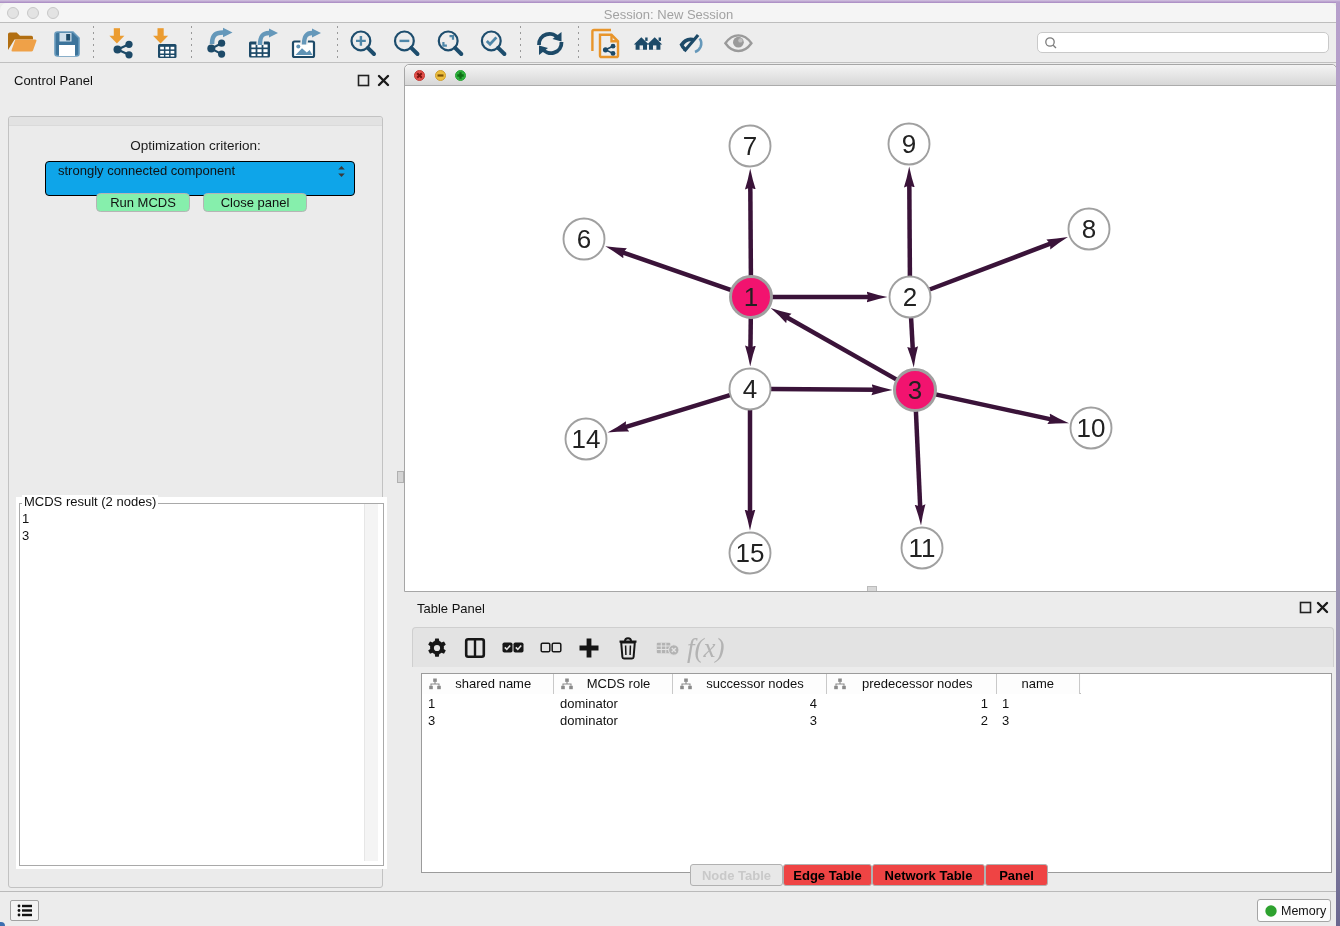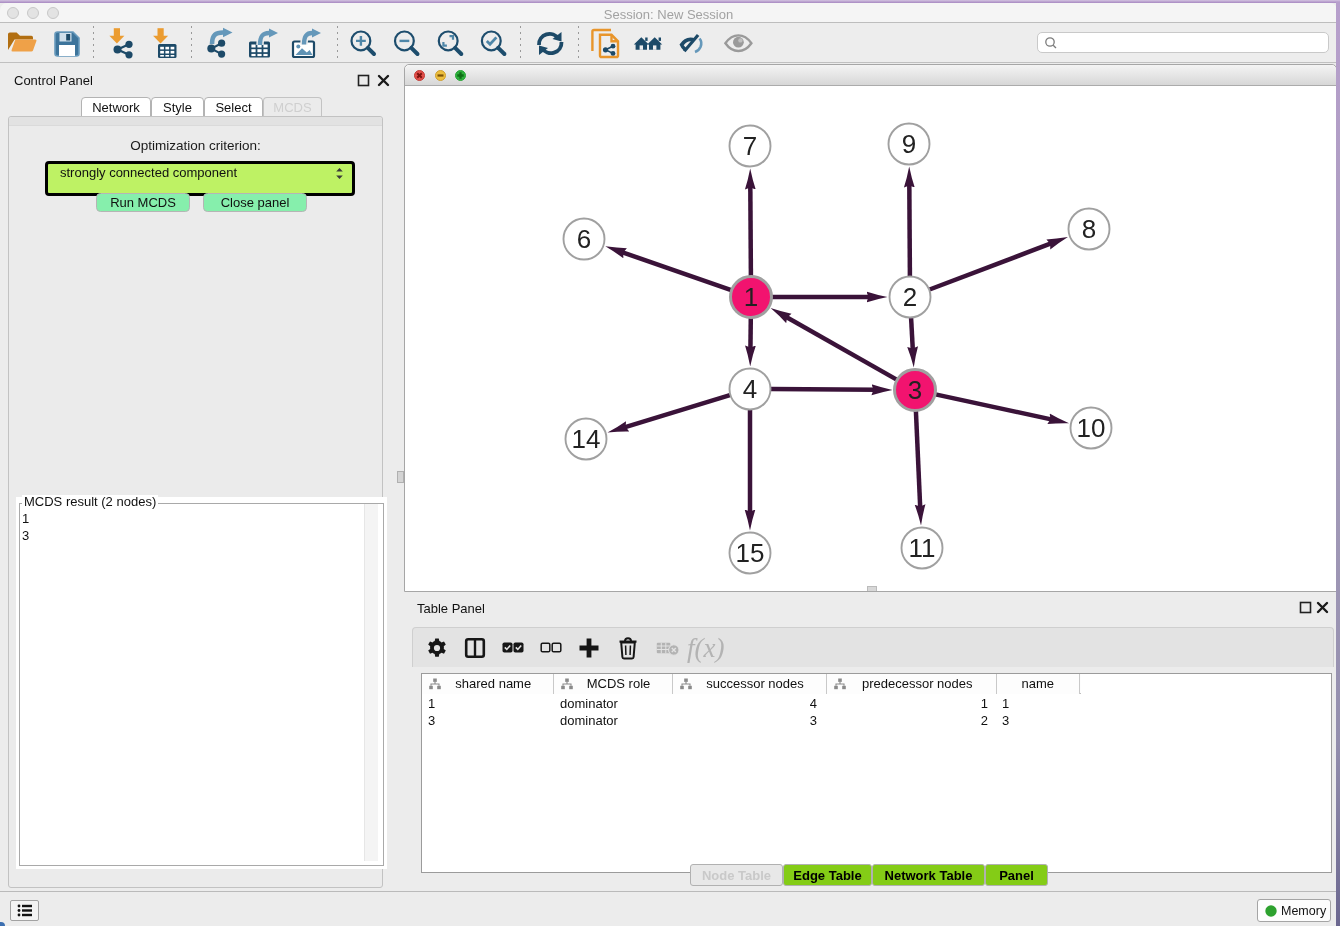--- a/index.html
+++ b/index.html
@@ -19,21 +19,21 @@
 #search{position:absolute;left:1037px;top:9px;width:292px;height:21px;background:#fff;border:1px solid #c9c9c9;border-radius:5px;}
 
 #lpanel{left:0;top:64px;width:391px;height:827px;background:#ececec;}
 #cp-title{position:absolute;left:14px;top:9px;font-size:13px;color:#111;}
 .winbtn{position:absolute;top:10px;}
 .tab{position:absolute;top:0;height:20px;border:1px solid #b3b3b3;background:#fff;border-radius:4px 4px 0 0;font-size:13px;color:#111;text-align:center;line-height:19px;}
 #tabrow{position:absolute;left:0;top:33px;width:391px;height:20px;}
 #cpane{position:absolute;left:8px;top:52px;width:375px;height:772px;background:#ebebeb;border:1px solid #c2c2c2;border-radius:3px;}
 #cpane .band{position:absolute;left:0;top:0;width:100%;height:9px;background:#e2e2e2;border-bottom:1px solid #dadada;border-radius:3px 3px 0 0;}
 #optlabel{position:absolute;left:0;width:100%;top:130px;text-align:center;font-size:13.5px;color:#1b1b1b;}
-#combo{position:absolute;left:36px;top:44px;width:310px;height:35px;background:#bef264;border:3px solid #000000;border-radius:4px;font-size:13px;color:#111;line-height:17px;padding-left:12px;}
+#combo{position:absolute;left:36px;top:44px;width:310px;height:35px;background:#0ea5e9;border:1px solid #000000;border-radius:4px;font-size:13px;color:#111;line-height:17px;padding-left:12px;}
 .btn{position:absolute;top:76px;height:19px;background:#86efac;border:1px solid #b5b5b5;border-radius:4.5px;font-size:13px;color:#111;text-align:center;line-height:17px;}
 #resultbox{position:absolute;left:16px;top:433px;width:371px;height:372px;background:#fff;}
 #fieldset{position:absolute;left:3px;top:6px;right:3.5px;bottom:3px;border:1px solid #a9a9a9;}
 #legend{position:absolute;left:6px;top:-2px;background:#fff;font-size:13px;line-height:14px;color:#111;padding:0 2px;}
 #rbscroll{position:absolute;left:348px;top:7px;width:14px;height:357px;background:#f4f4f4;border-left:1px solid #e6e6e6;}
 
 #statusbar{left:0;top:891px;width:1340px;height:44px;background:#ececec;border-top:1px solid #bababa;}
 #listbtn{position:absolute;left:10px;top:8px;width:29px;height:21px;background:#f3f3f3;border:1px solid #a2a2a2;border-radius:2px;}
 #membtn{position:absolute;left:1257px;top:7px;width:74px;height:23px;background:#fdfdfd;border:1px solid #a5a5a5;border-radius:3px;font-size:12.5px;color:#111;}
 
@@ -41,21 +41,21 @@
 #nettitle{position:absolute;left:0;top:0;width:100%;height:21px;background:linear-gradient(#f4f4f4,#d7d7d7);border-bottom:1px solid #ababab;border-radius:5px 5px 0 0;}
 .tl2{position:absolute;width:11px;height:11px;border-radius:50%;top:5px;}
 #nettext{position:absolute;left:8px;right:0;top:4.5px;text-align:center;font-size:13px;font-weight:bold;color:#1a1a1a;}
 
 #tpanel{left:404px;top:597px;width:936px;height:294px;background:#ececec;}
 #tp-title{position:absolute;left:13px;top:4px;font-size:13px;color:#111;}
 #ttoolbar{position:absolute;left:8px;top:30px;width:922px;height:40px;background:#e3e3e3;border:1px solid #cfcfcf;border-bottom:none;border-radius:4px 4px 0 0;}
 #ttable{position:absolute;left:17px;top:76px;width:911px;height:200px;background:#fff;border:1px solid #9b9b9b;font-size:13px;color:#111;}
 .hc{position:absolute;top:0;height:20px;border-right:1px solid #c9c9c9;background:#fdfdfd;text-align:center;line-height:20px;text-indent:12px;}
 #thead{position:absolute;left:0;top:0;width:658.5px;height:20px;border-bottom:1px solid #bdbdbd;background:#fdfdfd;}
-.btab{position:absolute;top:267px;height:22px;background:#84cc16;border:1px solid #b1b1b1;border-radius:3px;font-size:13px;color:#000;text-align:center;line-height:21px;font-weight:bold;}
+.btab{position:absolute;top:267px;height:22px;background:#ef4444;border:1px solid #b1b1b1;border-radius:3px;font-size:13px;color:#000;text-align:center;line-height:21px;font-weight:bold;}
 .hicon{position:absolute;top:4px;}
 .tr{position:absolute;left:0;width:100%;height:17px;font-size:13px;line-height:17px;color:#111;}
 </style></head>
 <body>
 
 <div id="titlebar" class="abs">
   <div class="tl" style="left:7px;"></div>
   <div class="tl" style="left:27px;"></div>
   <div class="tl" style="left:47px;"></div>
   <div id="wtitle">Session: New Session</div>
@@ -233,26 +233,20 @@
 </div>
 
 <div id="lpanel" class="abs">
   <div id="cp-title">Control Panel</div>
   <svg class="winbtn" style="left:357px" width="13" height="13" viewBox="0 0 13 13">
       <rect x="1.5" y="1.5" width="10" height="10" fill="none" stroke="#222" stroke-width="1.6"></rect>
     </svg>
   <svg class="winbtn" style="left:377px" width="13" height="13" viewBox="0 0 13 13">
       <path d="M2 2 L11 11 M11 2 L2 11" stroke="#1a1a1a" stroke-width="2.4" stroke-linecap="round"></path>
     </svg>
-  <div id="tabrow">
-    <div class="tab" style="left:81px;width:70px;">Network</div>
-    <div class="tab" style="left:151px;width:53px;">Style</div>
-    <div class="tab" style="left:204px;width:59px;">Select</div>
-    <div class="tab" style="left:263px;width:59px;background:#ebebeb;color:#cfcfcf;border-color:#c3c3c3;border-bottom-color:#ebebeb;">MCDS</div>
-  </div>
   <div id="cpane">
     <div class="band"></div>
     <div id="optlabel" style="top:21px;">Optimization criterion:</div>
     <div id="combo">strongly connected component
       <svg width="11" height="15" viewBox="0 0 11 15" style="position:absolute;right:7px;top:2px;">
           <path d="M2.2 5.6 L5.5 2 L8.8 5.6 Z" fill="#3a3a3a"></path>
           <path d="M2.2 9.4 L5.5 13 L8.8 9.4 Z" fill="#3a3a3a"></path>
         </svg>
     </div>
     <div class="btn" style="left:87px;width:94px;">Run MCDS</div>

